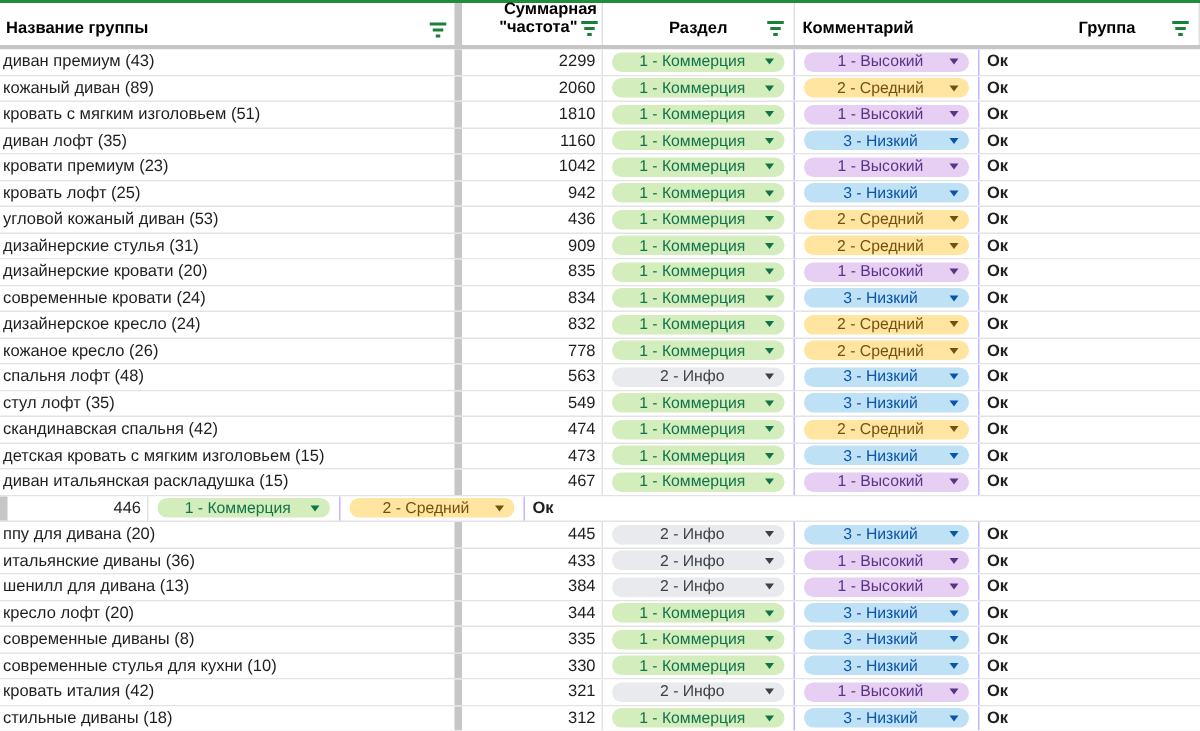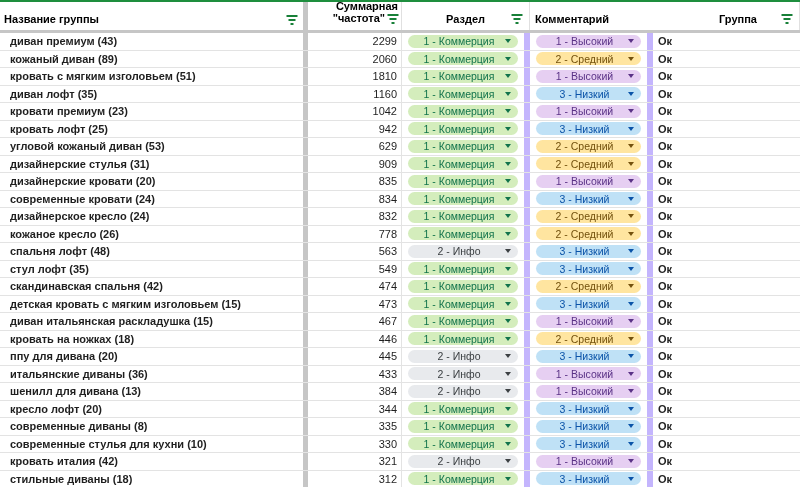--- a/index.html
+++ b/index.html
@@ -27,23 +27,23 @@
   .hc-center { justify-content: center; }
   .hc-center .filter-icon { position: absolute; right: 7px; bottom: 6px; }
   .hc-comment { padding-left: 5px; }
 
   .freeze-row { height: 3px; background: #c6c6c6; flex: 0 0 auto; }
 
   
   .table-body { flex: 1 1 auto; }
   .trow { display: flex; height: 17.5px; border-bottom: 1px solid #e3e3e3; background: #fff; }
   .cell { font-size: 11px; display: flex; align-items: center; overflow: hidden; white-space: nowrap; }
-  .cell-name { padding-left: 10px; font-weight: bold; }
+  .cell-name { padding-left: 2px; }
   .cell-freq { justify-content: flex-end; padding-right: 4px; border-right: 1px solid #e3e3e3; }
-  .cell-section, .cell-group { border-right: 6px solid #c4b5fd; padding: 0 6px; }
+  .cell-section, .cell-group { border-right: 1px solid #c4b5fd; padding: 0 6px; }
   .cell-comment { padding-left: 5px; }
 
   
   .chip { position: relative; flex: 1 1 auto; height: 13px; border-radius: 7px; display: flex; align-items: center; justify-content: center; font-size: 10.5px; line-height: 1; cursor: default; }
   .chip .chip-label { transform: translateX(-4px); }
   .chip .chip-arrow { position: absolute; right: 7px; top: 50%; margin-top: -2px; width: 0; height: 0; border-left: 3.5px solid transparent; border-right: 3.5px solid transparent; border-top: 4px solid currentColor; }
 
   .filter-icon { display: inline-block; width: 11px; height: 10px; position: relative; }
   .filter-icon i { position: absolute; left: 50%; transform: translateX(-50%); height: 2px; background: #188038; display: block; }
   .filter-icon i:nth-child(1) { top: 0; width: 11px; }
@@ -205,21 +205,21 @@
       <span class="chip" style="background: rgb(191, 225, 246); color: rgb(10, 83, 168);">
         <span class="chip-label">3 - Низкий</span>
         <span class="chip-arrow"></span>
       </span>
     </div>
     <div class="cell col-comment cell-comment">Ок</div>
   </div>
       <div class="trow">
     <div class="cell col-name cell-name">угловой кожаный диван (53)</div>
     <div class="col-freeze"></div>
-    <div class="cell col-freq cell-freq">629</div>
+    <div class="cell col-freq cell-freq">436</div>
     <div class="cell col-section cell-section">
       <span class="chip" style="background: rgb(212, 237, 188); color: rgb(17, 115, 75);">
         <span class="chip-label">1 - Коммерция</span>
         <span class="chip-arrow"></span>
       </span>
     </div>
     <div class="cell col-group cell-group">
       <span class="chip" style="background: rgb(255, 229, 160); color: rgb(115, 81, 13);">
         <span class="chip-label">2 - Средний</span>
         <span class="chip-arrow"></span>
@@ -401,21 +401,20 @@
     </div>
     <div class="cell col-group cell-group">
       <span class="chip" style="background: rgb(230, 207, 242); color: rgb(90, 50, 134);">
         <span class="chip-label">1 - Высокий</span>
         <span class="chip-arrow"></span>
       </span>
     </div>
     <div class="cell col-comment cell-comment">Ок</div>
   </div>
       <div class="trow">
-    <div class="cell col-name cell-name">кровать на ножках (18)</div>
     <div class="col-freeze"></div>
     <div class="cell col-freq cell-freq">446</div>
     <div class="cell col-section cell-section">
       <span class="chip" style="background: rgb(212, 237, 188); color: rgb(17, 115, 75);">
         <span class="chip-label">1 - Коммерция</span>
         <span class="chip-arrow"></span>
       </span>
     </div>
     <div class="cell col-group cell-group">
       <span class="chip" style="background: rgb(255, 229, 160); color: rgb(115, 81, 13);">

